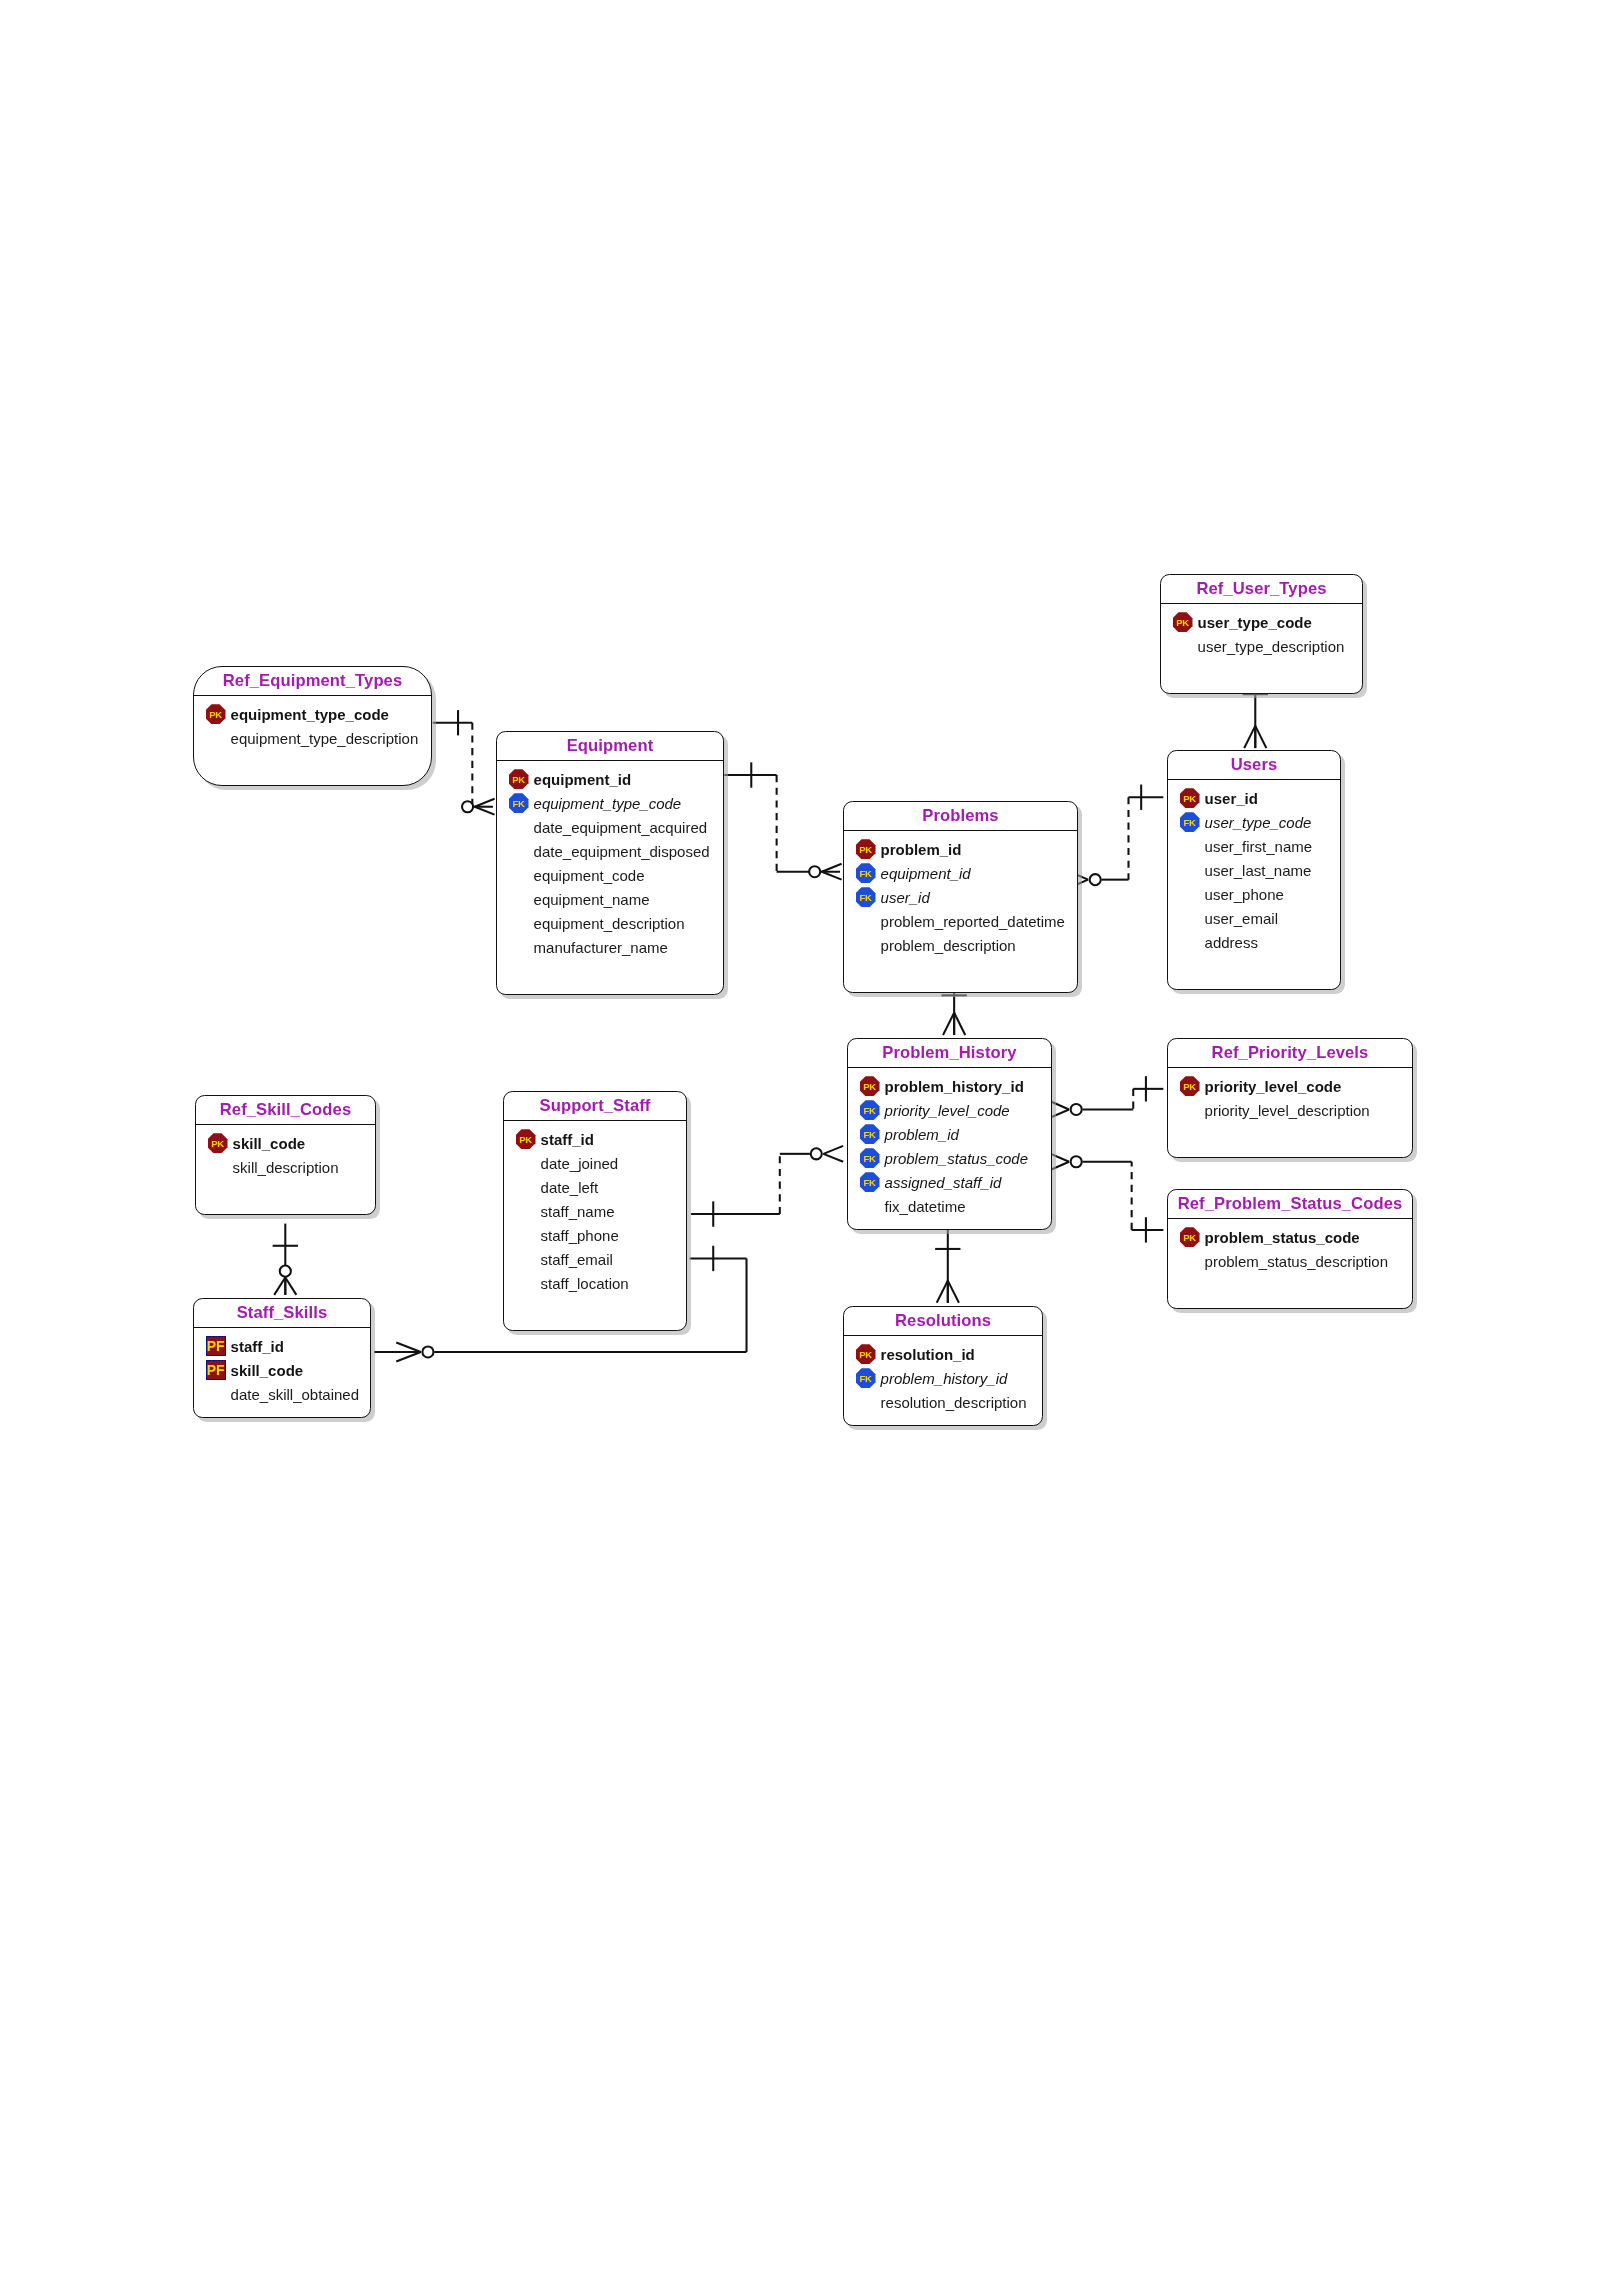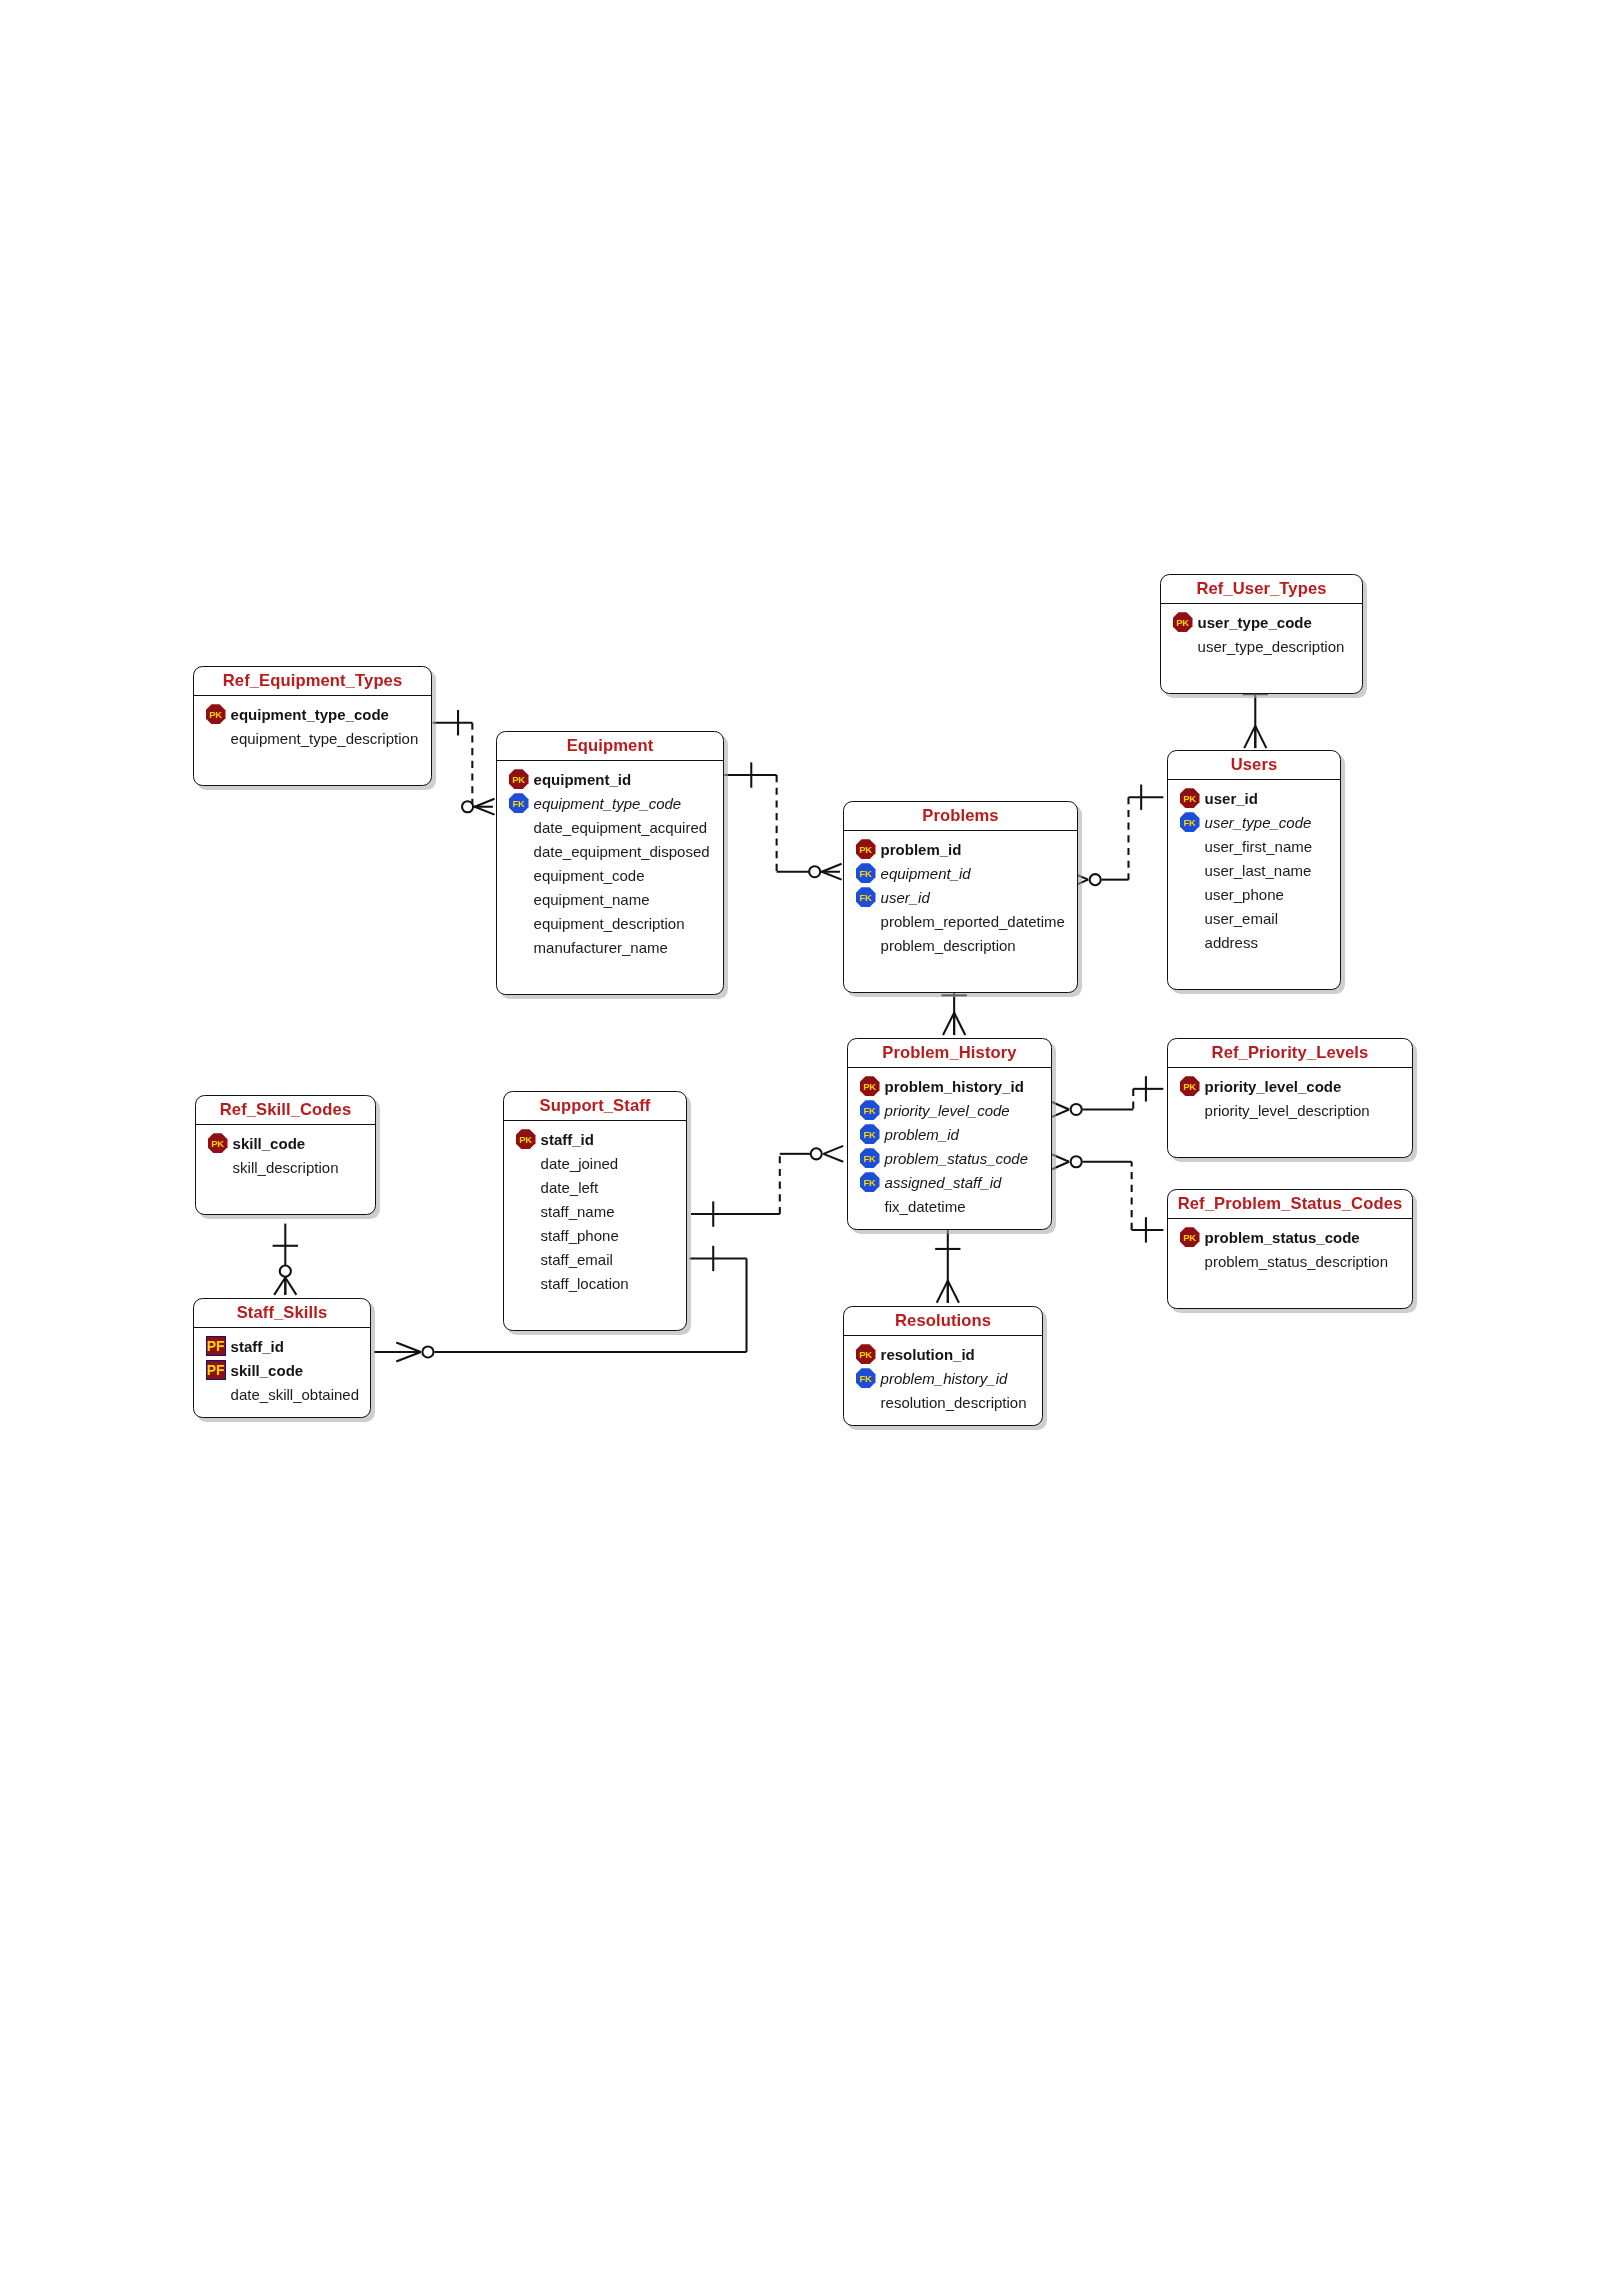--- a/index.html
+++ b/index.html
@@ -48,21 +48,21 @@
     background: #ffffff;
     border: 1.6px solid #111111;
     border-radius: 9.5px;
     box-shadow: 4px 4px 0 0 rgba(165,165,165,.55);
     box-sizing: border-box;
     padding: 0;
     z-index: 5;
   }
   .entity-title {
     text-align: center;
-    color: #b91c1c;
+    color: #a21caf;
     font-weight: bold;
     font-size: 16.6px;
     padding: 4px 8px 4px 8px;
     border-bottom: 1.6px solid #111111;
     white-space: nowrap;
     letter-spacing: 0.1px;
     font-family: "Liberation Sans", sans-serif;
   }
   .entity-body {
     padding: 6.3px 8px 11px 8px;
@@ -249,21 +249,21 @@
         <path d="M942,1706 L548,1706"></path>
         <path d="M900,1572 L900,1604"></path>
         <circle cx="540" cy="1706" r="7" fill="#ffffff"></circle>
         <path d="M531,1706 L500,1694"></path>
         <path d="M531,1706 L500,1718"></path>
         <path d="M531,1706 L472,1706"></path>
       </g>
     </g>
   </svg>
 
-  <div class="entity" style="left:193px; top:666px; width:239px;">
+  <div class="entity" style="left:193px; top:666px; width:239px;border-radius:29px;">
     <div class="entity-title">Ref_Equipment_Types</div>
     <div class="entity-body">
       <div class="attr pk">
         <span class="badge-slot">
           <span class="badge-pk">PK</span>
         </span>
         <span class="aname">equipment_type_code</span>
       </div>
       <div class="attr plain">
         <span class="badge-slot"></span>

